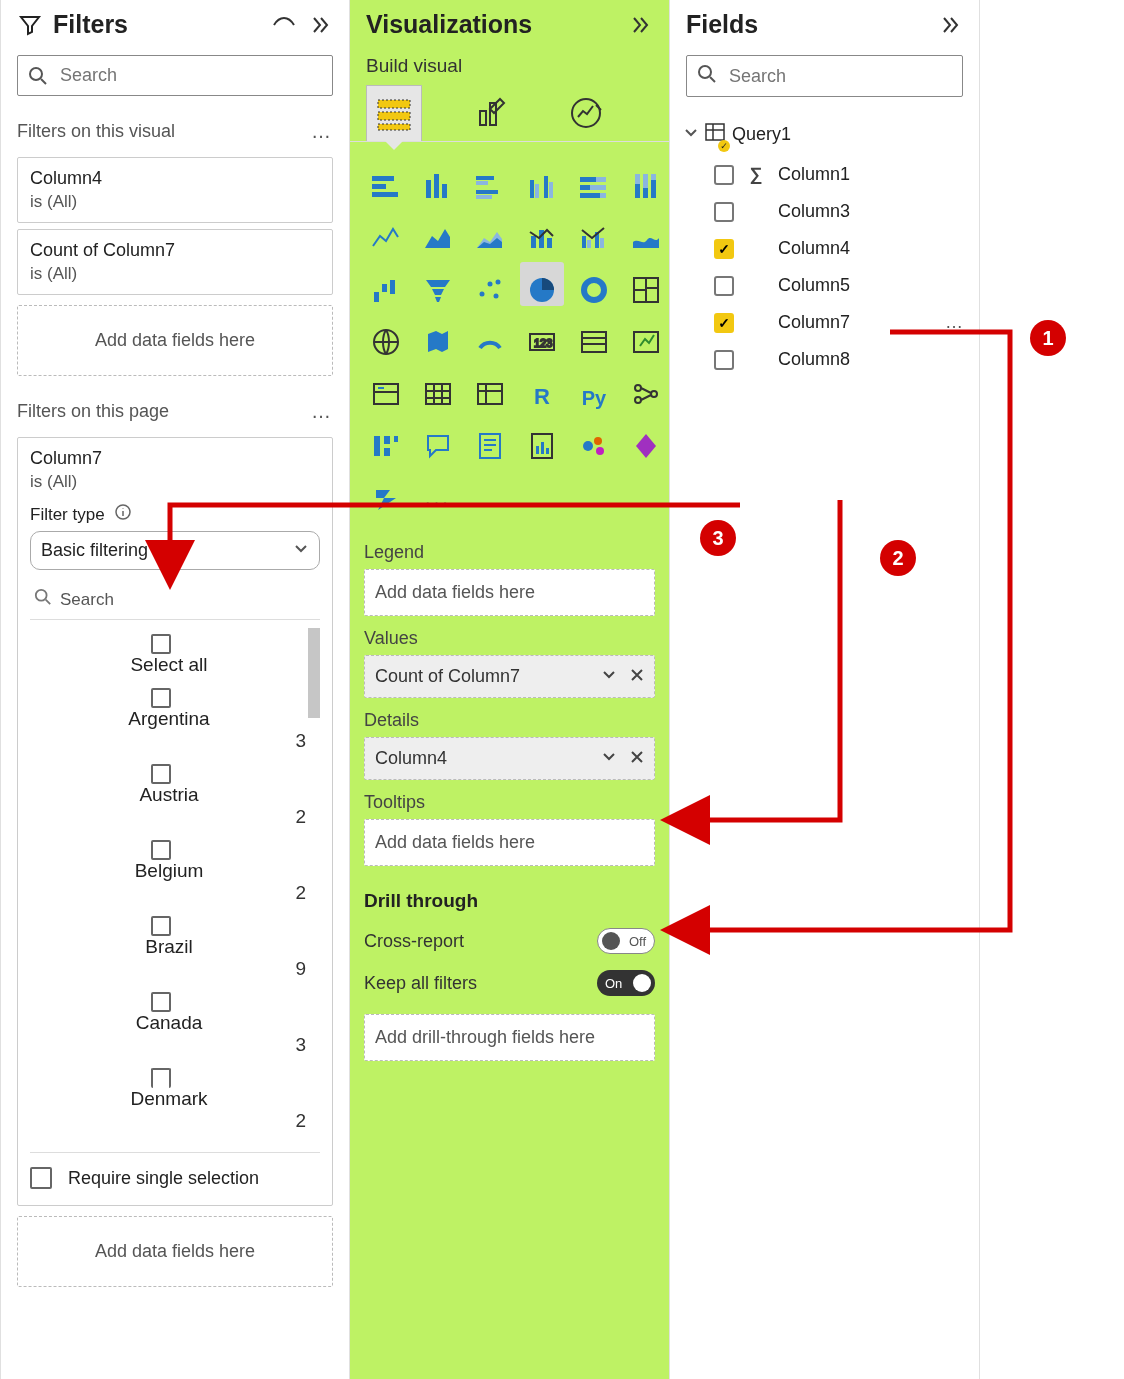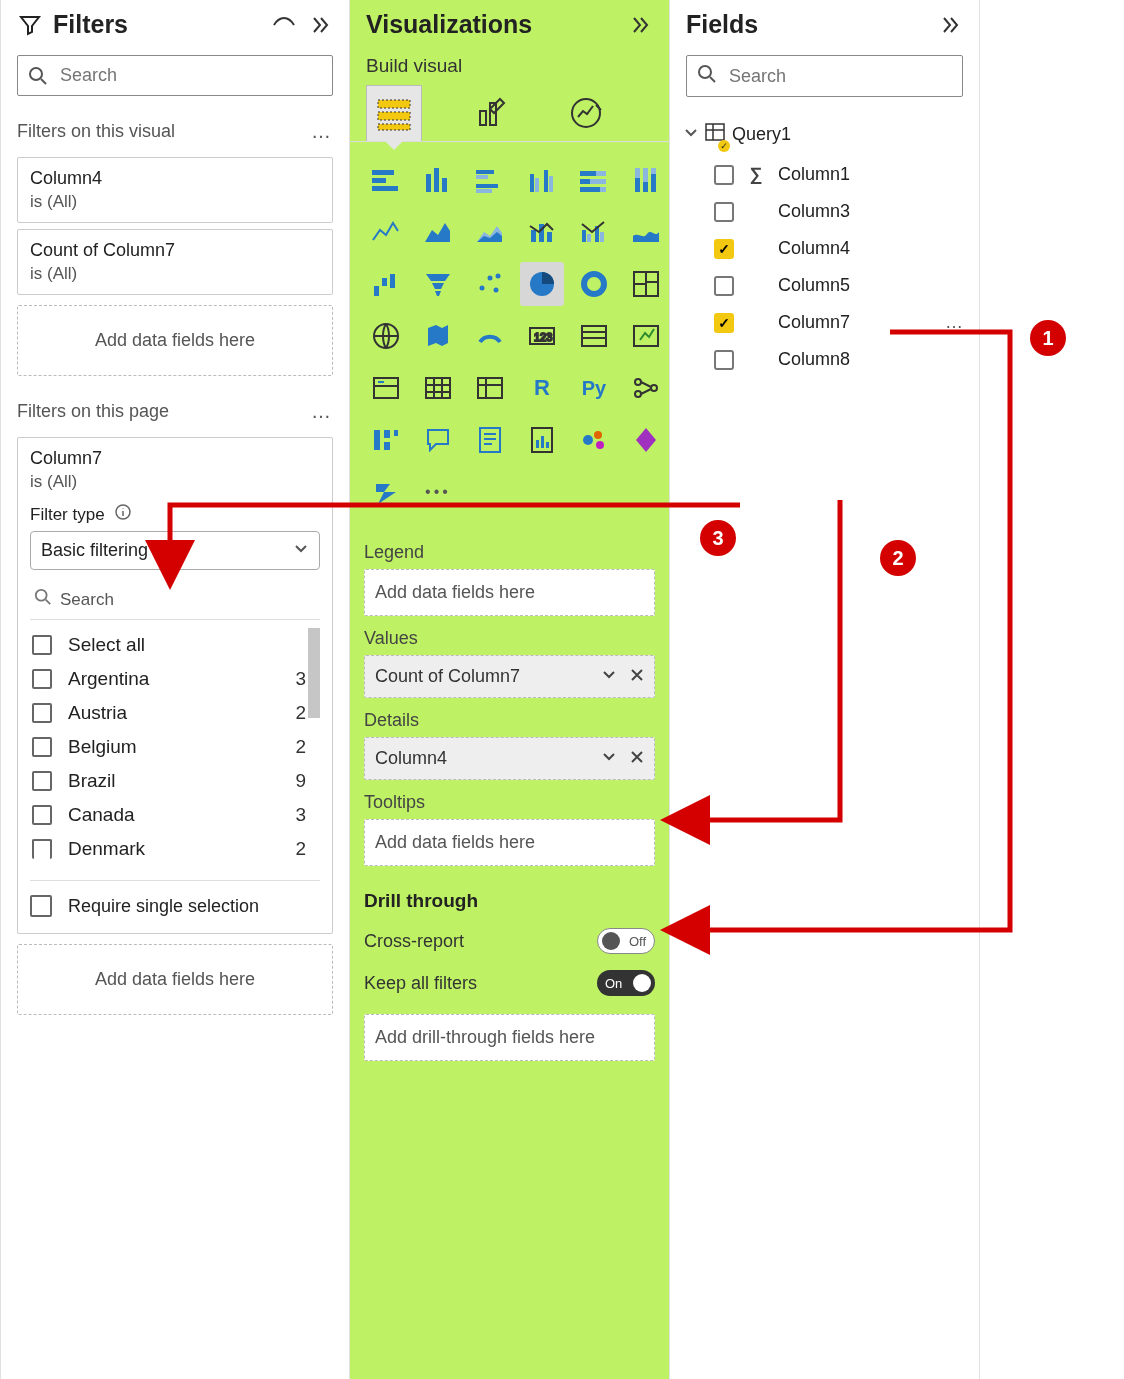--- a/index.html
+++ b/index.html
@@ -83,31 +83,31 @@
     padding: 24px 12px;
     text-align: center;
     font-size: 18px;
     color: #555;
     background:#fff;
   }
   
   
   .ft-label { font-size:17px; margin:12px 0 6px 0; display:flex; align-items:center; gap:10px;}
   .ft-select {
-    border:1px solid #aaa; border-radius:4px; padding:8px 10px;
+    border:1px solid #aaa; border-radius:10px; padding:8px 10px;
     display:flex; align-items:center; font-size:18px; margin-bottom:10px;
   }
   .ft-select .chev { margin-left:auto; }
   .inner-search {
     display:flex; align-items:center; gap:8px; padding:8px 4px;
     border-bottom:1px solid #ddd; font-size:17px; color:#555;
   }
   .check-list { margin-top:8px; position:relative; padding-right:12px;}
   .check-row {
-    display:flex; align-items:center; padding:6px 2px; font-size:19px;
+    display:flex; align-items:center; padding:6px 2px; font-size:19px;flex-direction:column;
   }
   .check-row .cb {
     width:20px; height:20px; border:2px solid #666; border-radius:2px; margin-right:16px;
   }
   .check-row .cnt { margin-left:auto; color:#333; }
   .scroll-thumb {
     position:absolute; right:0; top:0; width:12px; height:90px; background:#c6c6c6;
   }
   .req-row {
     margin-top:14px; border-top:1px solid #ddd; padding-top:14px;
@@ -132,21 +132,21 @@
     content:""; position:absolute; left:50%; bottom:-9px; transform:translateX(-50%);
     width:0;height:0;border-left:9px solid transparent;border-right:9px solid transparent;
     border-top:9px solid #e6e6e6;
   }
   
   .viz-grid {
     display:grid; grid-template-columns:repeat(6, 44px);
     gap:8px 8px; padding:16px 14px;
   }
   .viz-cell {
-    width:44px;height:44px;display:flex;align-items:center;justify-content:center;
+    width:44px;height:44px;display:flex;align-items:flex-end;justify-content:center;
     border-radius:3px;
   }
   .viz-cell.sel { background:#d7d7d7; }
   
   .well-label { padding:12px 14px 6px 14px; font-size:18px; color:#444;}
   .well {
     margin:0 14px; border:1px dashed #bbb; background:#fff; border-radius:2px;
     padding:12px 10px; font-size:18px; color:#555;
   }
   .field-pill {

